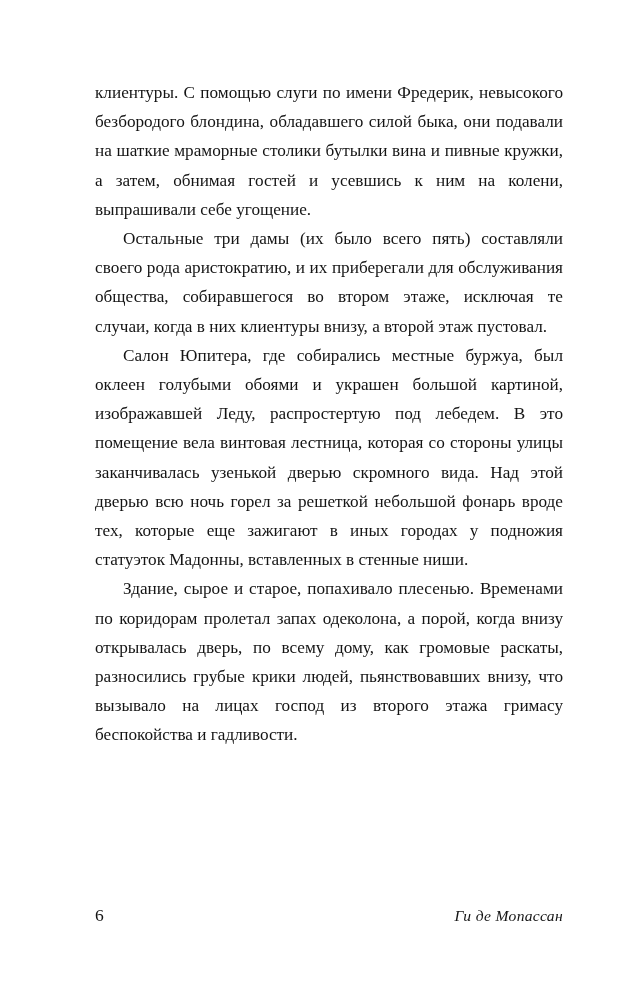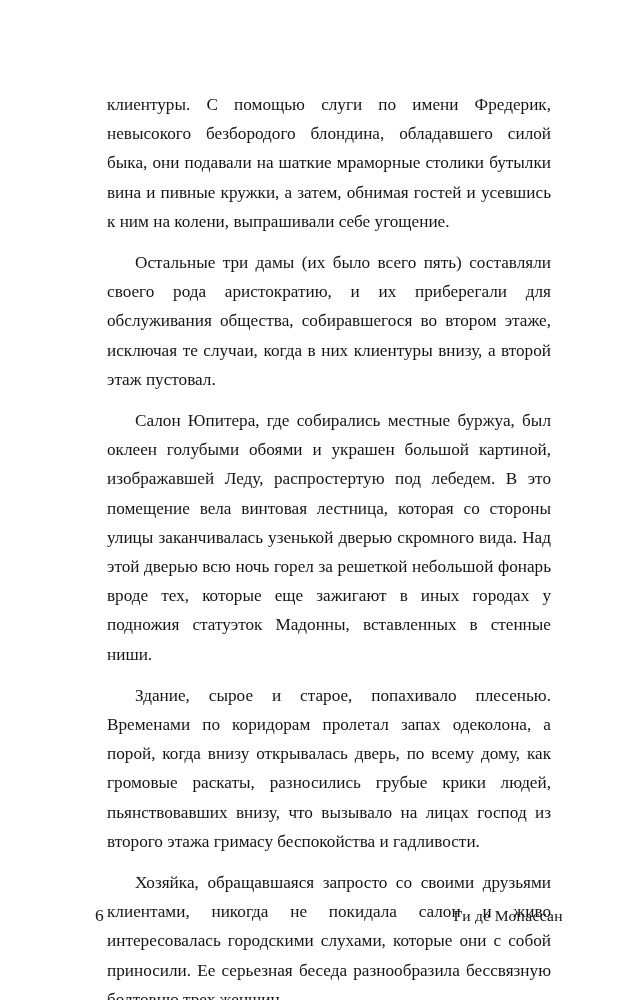--- a/index.html
+++ b/index.html
@@ -22,55 +22,55 @@
     padding: 78px 68px 0 95px;
   }
   .body-text {
     font-size: 17.2px;
     line-height: 29.2px;
     text-align: justify;
     text-justify: inter-word;
     hyphens: manual;
   }
   .body-text p {
-    margin: 12px;
+    margin: 0;
   }
   .body-text p.indent {
     text-indent: 28px;
   }
   .footer {
     position: absolute;
     left: 95px;
     right: 68px;
     bottom: 74px;
     display: flex;
     align-items: baseline;
     justify-content: space-between;
   }
   .folio {
     font-size: 17.5px;
     letter-spacing: 0.2px;
   }
   .running-title {
     font-size: 15.6px;
+    font-style: italic;
     letter-spacing: 0.3px;
     text-align: right;
   }
 </style>
 </head>
 <body>
 
 <div class="page">
 
   <div class="body-text">
     <p>клиентуры. С помощью слуги по имени Фредерик, невысокого безбородого блондина, обладавшего силой быка, они подавали на шаткие мраморные столики бутылки вина и пивные кружки, а затем, обнимая гостей и усевшись к ним на колени, выпрашивали себе угощение.</p>
     <p class="indent">Остальные три дамы (их было всего пять) составляли своего рода аристократию, и их приберегали для обслуживания общества, собиравшегося во втором этаже, исключая те случаи, когда в них клиентуры внизу, а второй этаж пустовал.</p>
     <p class="indent">Салон Юпитера, где собирались местные буржуа, был оклеен голубыми обоями и украшен большой картиной, изображавшей Леду, распростертую под лебедем. В это помещение вела винтовая лестница, которая со стороны улицы заканчивалась узенькой дверью скромного вида. Над этой дверью всю ночь горел за решеткой небольшой фонарь вроде тех, которые еще зажигают в иных городах у подножия статуэток Мадонны, вставленных в стенные ниши.</p>
     <p class="indent">Здание, сырое и старое, попахивало плесенью. Временами по коридорам пролетал запах одеколона, а порой, когда внизу открывалась дверь, по всему дому, как громовые раскаты, разносились грубые крики людей, пьянствовавших внизу, что вызывало на лицах господ из второго этажа гримасу беспокойства и гадливости.</p>
-    <p class="indent">Хозяйка, обращавшаяся запросто со своими друзьями клиентами, никогда не покидала салон и живо интересовалась городскими слухами, которые они с собой приносили. Ее серьезная беседа разнообразила бессвязную болтовню трех женщин</p>
   </div>
 
   <div class="footer">
     <span class="folio">6</span>
     <span class="running-title">Ги де Мопассан</span>
   </div>
 
 </div>
 
 </body></html>

